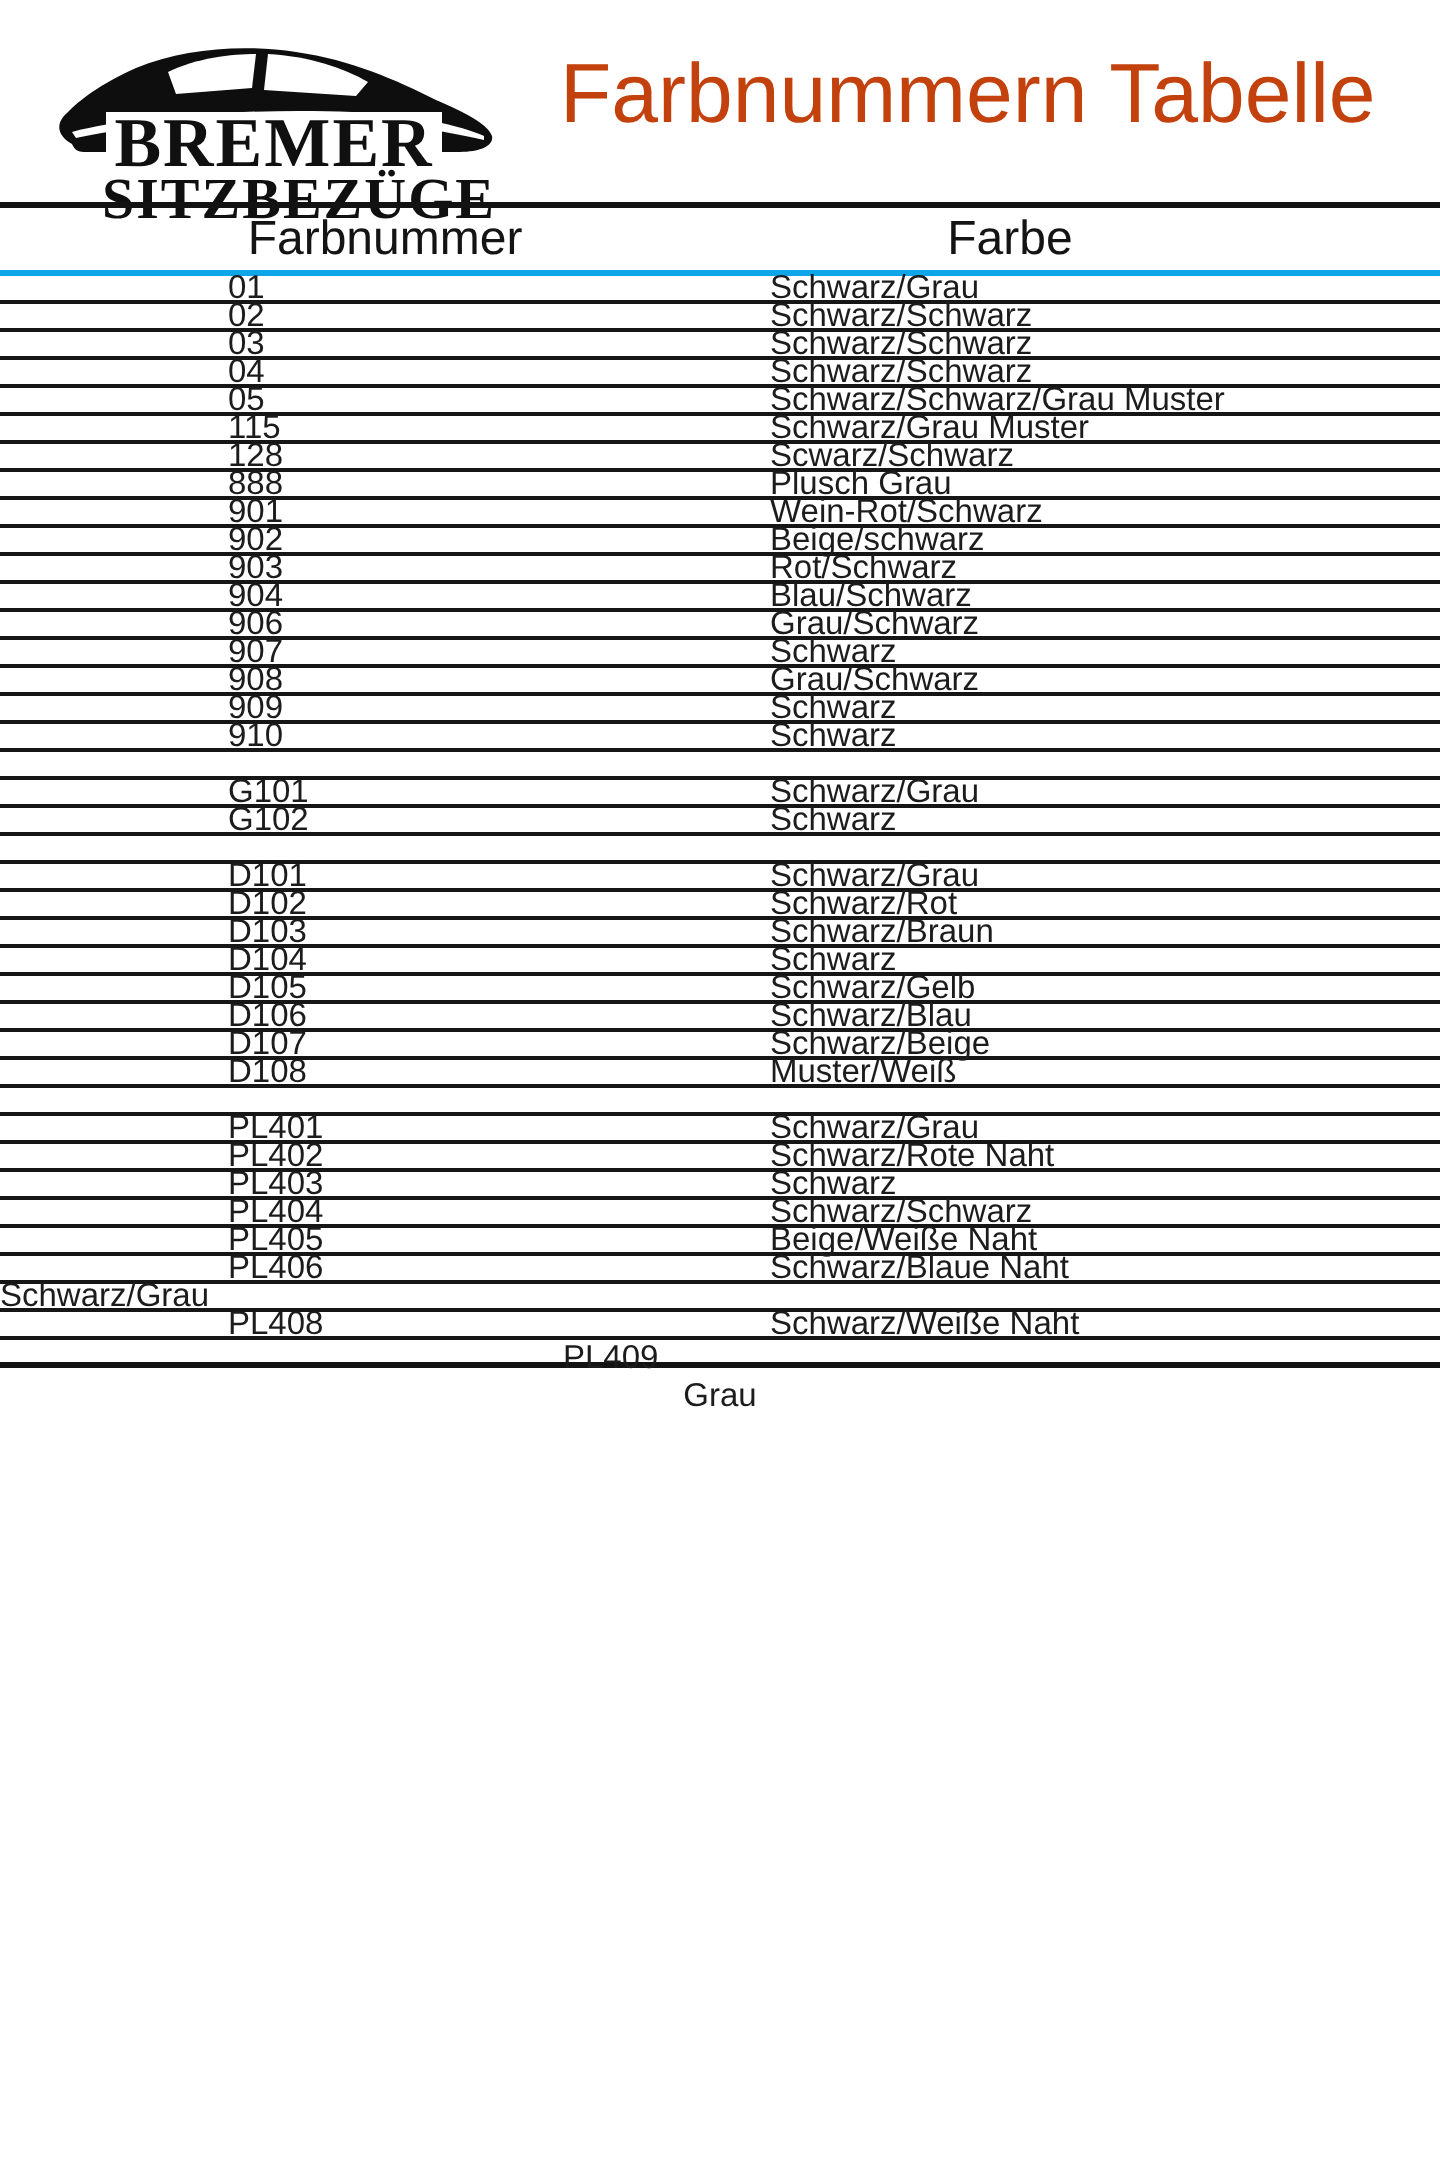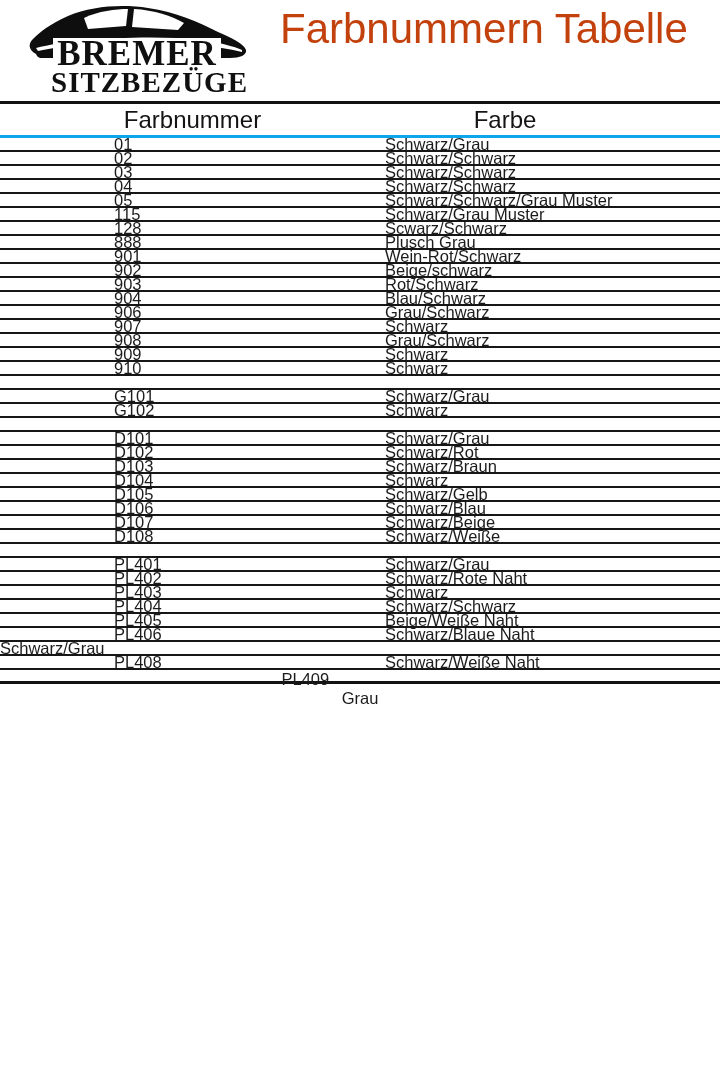--- a/index.html
+++ b/index.html
@@ -6,21 +6,21 @@
   html,body {
     width:720px; height:1088px;
     background:#ffffff;
     overflow:hidden;
     font-family:"Liberation Sans", sans-serif;
     color:#1a1a1a;
     position:relative;
   }
 
   
-  .masthead { position:absolute; left:0; top:0; width:720px; height:99px; }
+  .masthead { position:absolute; left:0; top:18px; width:720px; height:99px; }
 
   .logo { position:absolute; left:26px; top:4px; width:222px; height:92px; }
   .logo svg { display:block; position:absolute; left:0; top:0; }
   .brand-line1 {
     position:absolute; left:0; top:30px; width:222px;
     text-align:center;
     font-family:"Liberation Serif", serif;
     font-weight:bold; font-size:35px; letter-spacing:1px;
     color:#101010;
   }
@@ -210,21 +210,21 @@
       <div class="trow">
         <div class="c1">D106</div>
         <div class="c2">Schwarz/Blau</div>
       </div>
       <div class="trow">
         <div class="c1">D107</div>
         <div class="c2">Schwarz/Beige</div>
       </div>
       <div class="trow">
         <div class="c1">D108</div>
-        <div class="c2">Schwarz/Weiße</div>
+        <div class="c2">Muster/Weiß</div>
       </div>
       <div class="trow spacer"></div>
       <div class="trow">
         <div class="c1">PL401</div>
         <div class="c2">Schwarz/Grau</div>
       </div>
       <div class="trow">
         <div class="c1">PL402</div>
         <div class="c2">Schwarz/Rote Naht</div>
       </div>

